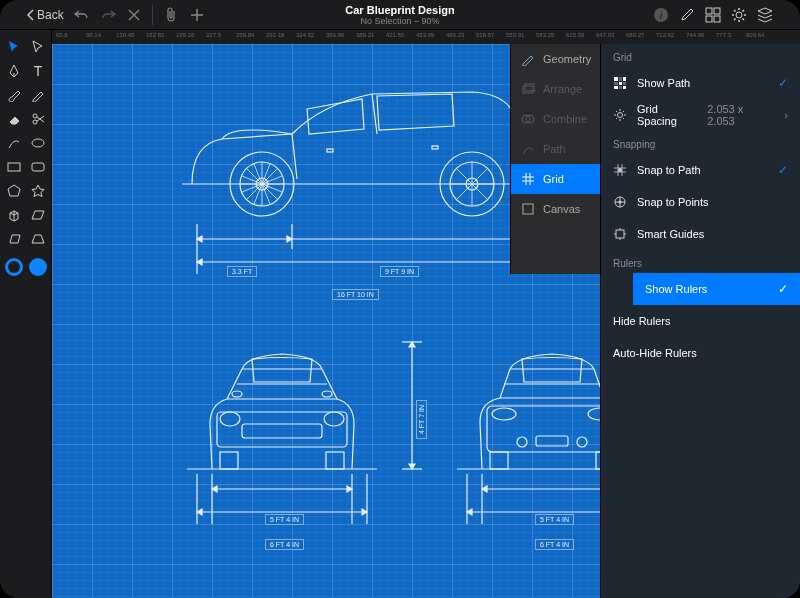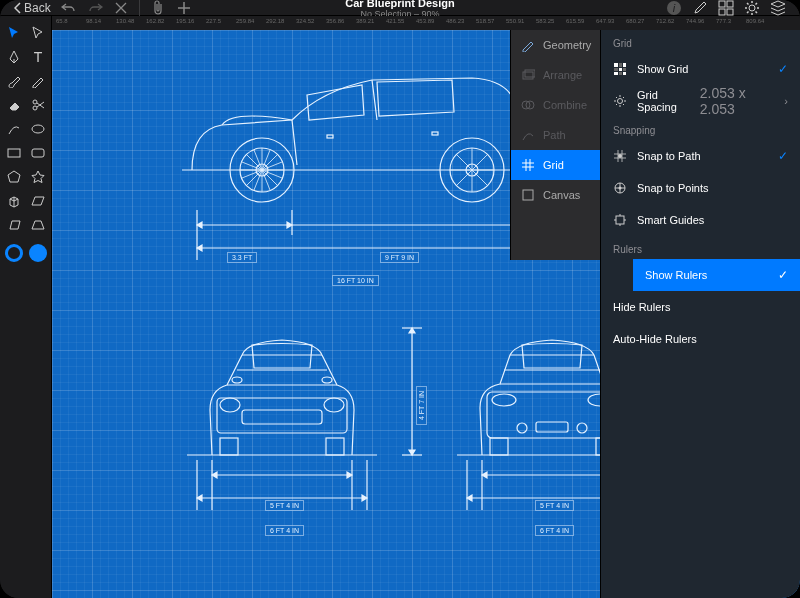--- a/index.html
+++ b/index.html
@@ -1,20 +1,20 @@
 <!DOCTYPE html>
 <html><head>
 <meta charset="utf-8">
 <style>
 * { margin: 0; padding: 0; box-sizing: border-box; font-family: -apple-system, BlinkMacSystemFont, "Segoe UI", sans-serif; }
 body { width: 800px; height: 598px; background: #000; overflow: hidden; position: relative; border-radius: 18px; }
 .app { width: 800px; height: 598px; background: #1c1c1e; display: flex; flex-direction: column; border-radius: 18px; overflow: hidden; }
 
 
-.topbar { height: 16px; background: #1c1c1e; display: flex; align-items: center; padding: 0 10px; border-bottom: 1px solid #000; position: relative; }
+.topbar { height: 30px; background: #1c1c1e; display: flex; align-items: center; padding: 0 23px; border-bottom: 1px solid #000; position: relative; }
 .topbar-left { display: flex; align-items: center; gap: 2px; }
 .topbar-btn { width: 24px; height: 24px; display: flex; align-items: center; justify-content: center; color: #888; cursor: pointer; }
 .back-btn { display: flex; align-items: center; color: #ccc; font-size: 12px; cursor: pointer; padding: 0 4px; }
 .back-btn svg { margin-right: 2px; }
 .topbar-center { position: absolute; left: 50%; transform: translateX(-50%); text-align: center; }
 .doc-title { color: #fff; font-size: 11px; font-weight: 700; text-align: right; }
 .doc-subtitle { color: #888; font-size: 9px; }
 .topbar-right { margin-left: auto; display: flex; align-items: center; gap: 2px; }
 .divider-v { width: 1px; height: 20px; background: #3a3a3c; margin: 0 4px; }
 
@@ -56,21 +56,21 @@
 .panel-row { display: flex; align-items: center; height: 30px; padding: 0 10px; color: #aaa; font-size: 11px; gap: 8px; cursor: pointer; }
 .panel-row.selected { background: #007aff; color: #fff; }
 .panel-row .icon { width: 14px; height: 14px; display: flex; align-items: center; justify-content: center; flex-shrink: 0; }
 .panel-row.disabled { color: #5a5a5e; }
 
 .section-header { color: #8e8e93; font-size: 10px; padding: 8px 12px 4px; }
 .subpanel-row { display: flex; align-items: center; height: 32px; padding: 0 12px; color: #fff; font-size: 11px; gap: 10px; cursor: pointer; }
 .subpanel-row.selected { background: #007aff; margin-left: 32px; }
 .subpanel-row .check { margin-left: auto; color: #0a84ff; font-size: 12px; }
 .subpanel-row.selected .check { color: #fff; }
-.subpanel-row .value { margin-left: auto; color: #8e8e93; font-size: 14px; }
+.subpanel-row .value { margin-left: auto; color: #8e8e93; font-size: 11px; }
 .subpanel-row .chev { color: #8e8e93; margin-left: 4px; }
 
 svg { display: block; }
 </style>
 </head>
 <body>
 
 <div class="app">
 
   <div class="topbar">
@@ -467,21 +467,21 @@
                     <rect x="6" y="1" width="3" height="4" fill="#666"></rect>
                     <rect x="10" y="1" width="3" height="4" fill="#fff"></rect>
                     <rect x="1" y="6" width="4" height="3" fill="#666"></rect>
                     <rect x="6" y="6" width="3" height="3" fill="#fff"></rect>
                     <rect x="10" y="6" width="3" height="3" fill="#666"></rect>
                     <rect x="1" y="10" width="4" height="3" fill="#fff"></rect>
                     <rect x="6" y="10" width="3" height="3" fill="#666"></rect>
                     <rect x="10" y="10" width="3" height="3" fill="#fff"></rect>
                   </svg>
                 </span>
-              <span>Show Grid</span>
+              <span>Show Path</span>
               <span class="check">✓</span>
             </div>
             <div class="subpanel-row">
               <span class="icon">
                   <svg width="14" height="14">
                     <circle cx="7" cy="7" r="2.5" stroke="#ccc" fill="none"></circle>
                     <path d="M7 1v2M7 11v2M1 7h2M11 7h2M3 3l1 1M10 10l1 1M11 3l-1 1M4 10l-1 1" stroke="#ccc"></path>
                   </svg>
                 </span>
               <span>Grid Spacing</span>

